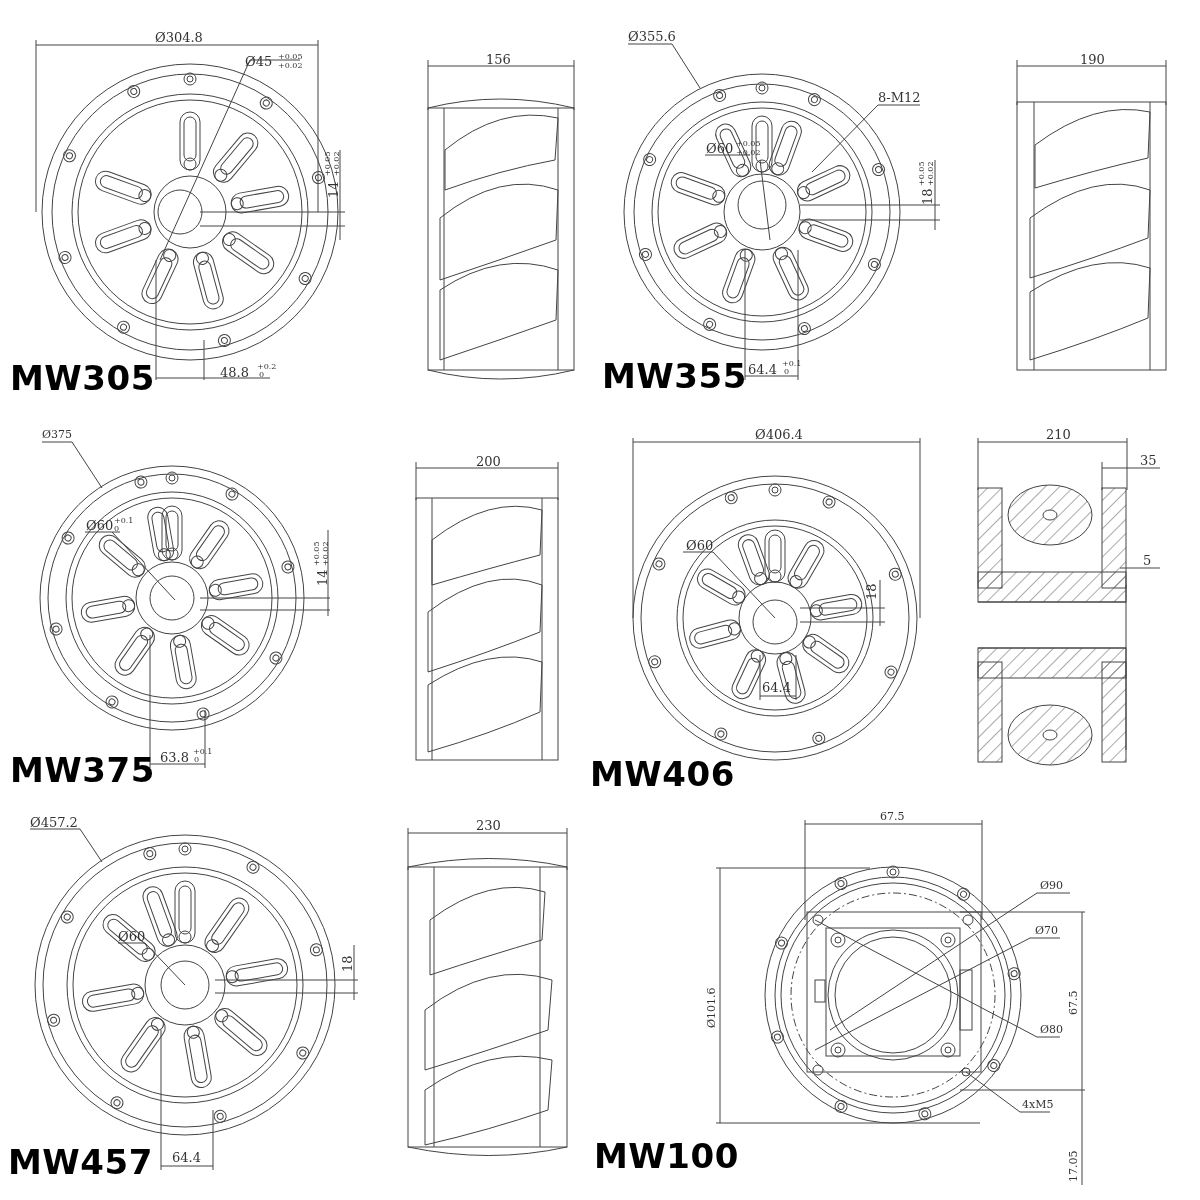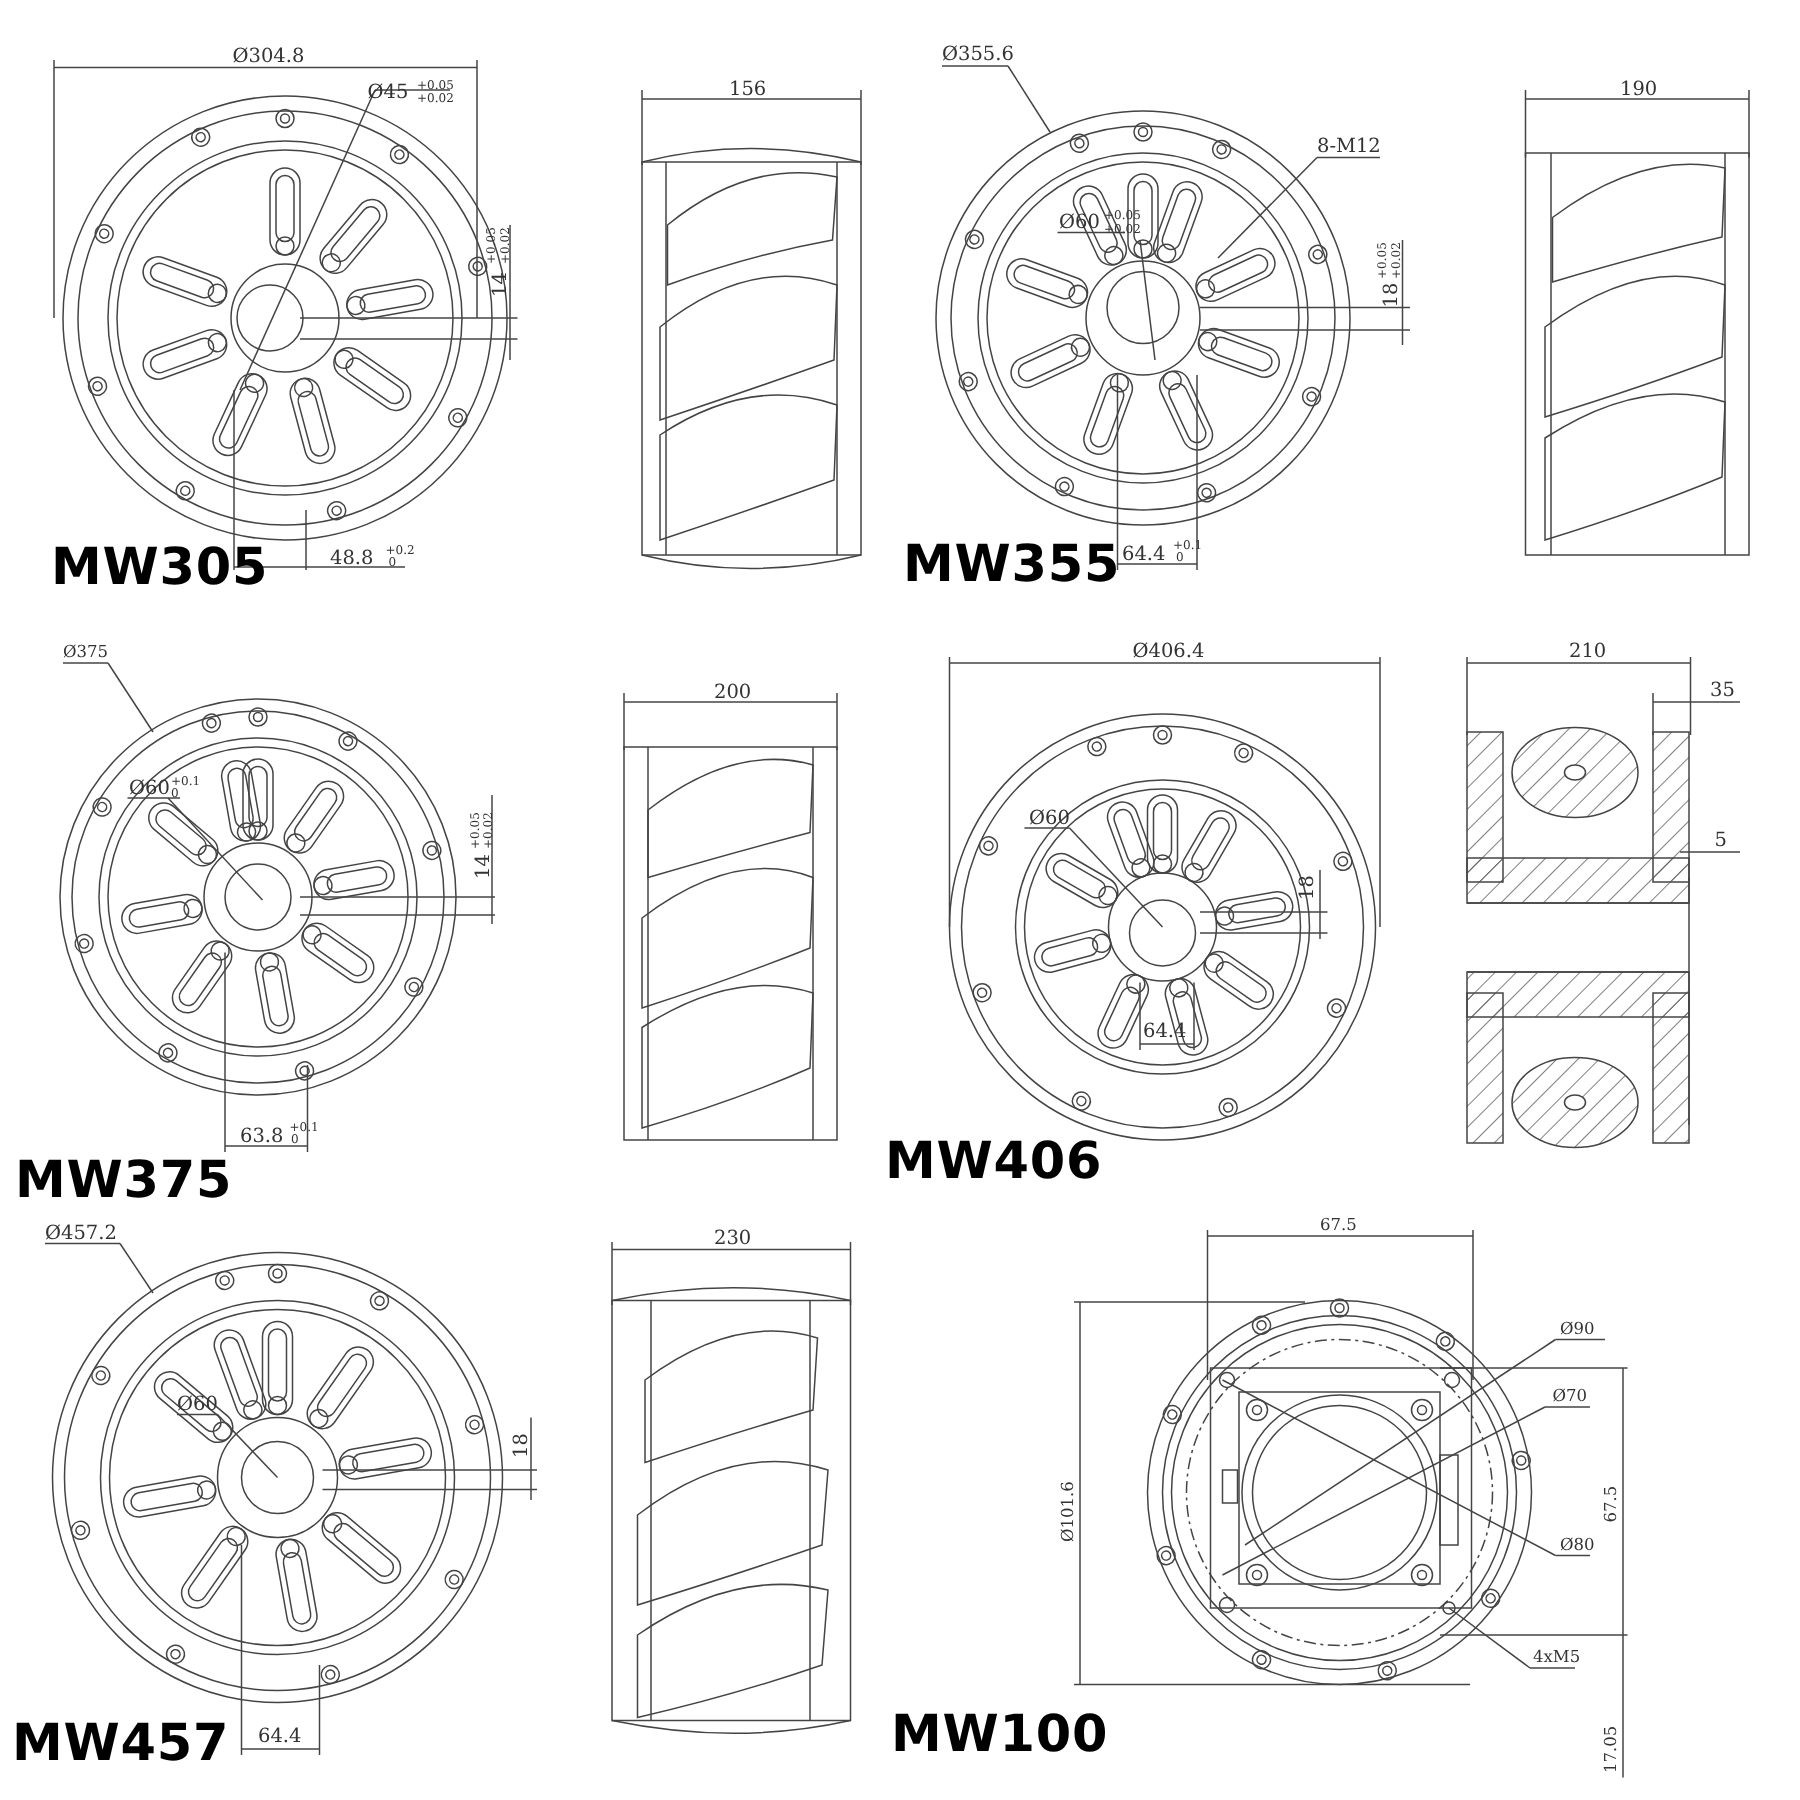--- a/index.html
+++ b/index.html
@@ -68,21 +68,21 @@
   <span class="dim" style="left:155px;top:30px;">Ø304.8</span>
   <span class="dim" style="left:245px;top:54px;">Ø45</span>
   <span class="tol" style="left:278px;top:53px;">+0.05</span>
   <span class="tol" style="left:278px;top:62px;">+0.02</span>
   <span class="dim vert" style="left:326px;top:198px;">14</span>
   <span class="tol vert" style="left:324px;top:176px;">+0.05</span>
   <span class="tol vert" style="left:333px;top:176px;">+0.02</span>
   <span class="dim" style="left:220px;top:365px;">48.8</span>
   <span class="tol" style="left:257px;top:363px;">+0.2</span>
   <span class="tol" style="left:259px;top:371px;">0</span>
-  <div class="model-label" style="left:10px;top:358px;margin-left:24px;">MW305</div>
+  <div class="model-label" style="left:10px;top:358px;">MW305</div>
 
   <svg width="600" height="400">
     <g fill="none" stroke="#444" stroke-width="1">
       <line x1="428" y1="66" x2="574" y2="66"></line>
       <line x1="428" y1="60" x2="428" y2="110"></line>
       <line x1="574" y1="60" x2="574" y2="110"></line>
       <rect x="428" y="108" width="146" height="262"></rect>
       <line x1="444" y1="108" x2="444" y2="370"></line>
       <line x1="558" y1="108" x2="558" y2="370"></line>
       <path d="M445 150 Q500 105 558 118 L555 160 Q500 170 445 190 Z"></path>
@@ -225,21 +225,21 @@
   <span class="dim" style="left:42px;top:28px;font-size:11px;">Ø375</span>
   <span class="dim" style="left:86px;top:118px;">Ø60</span>
   <span class="tol" style="left:114px;top:117px;">+0.1</span>
   <span class="tol" style="left:114px;top:125px;">0</span>
   <span class="dim vert" style="left:315px;top:186px;">14</span>
   <span class="tol vert" style="left:313px;top:166px;">+0.05</span>
   <span class="tol vert" style="left:322px;top:166px;">+0.02</span>
   <span class="dim" style="left:160px;top:350px;">63.8</span>
   <span class="tol" style="left:193px;top:348px;">+0.1</span>
   <span class="tol" style="left:194px;top:356px;">0</span>
-  <div class="model-label" style="left:10px;top:367px;">MW375</div>
+  <div class="model-label" style="left:10px;top:350px;">MW375</div>
 
   <svg width="600" height="400">
     <g fill="none" stroke="#444" stroke-width="1">
       <line x1="416" y1="68" x2="558" y2="68"></line>
       <line x1="416" y1="62" x2="416" y2="100"></line>
       <line x1="558" y1="62" x2="558" y2="100"></line>
       <rect x="416" y="98" width="142" height="262"></rect>
       <line x1="432" y1="98" x2="432" y2="360"></line>
       <line x1="542" y1="98" x2="542" y2="360"></line>
       <path d="M432 140 Q490 95 542 110 L540 155 Q490 168 432 185 Z"></path>

